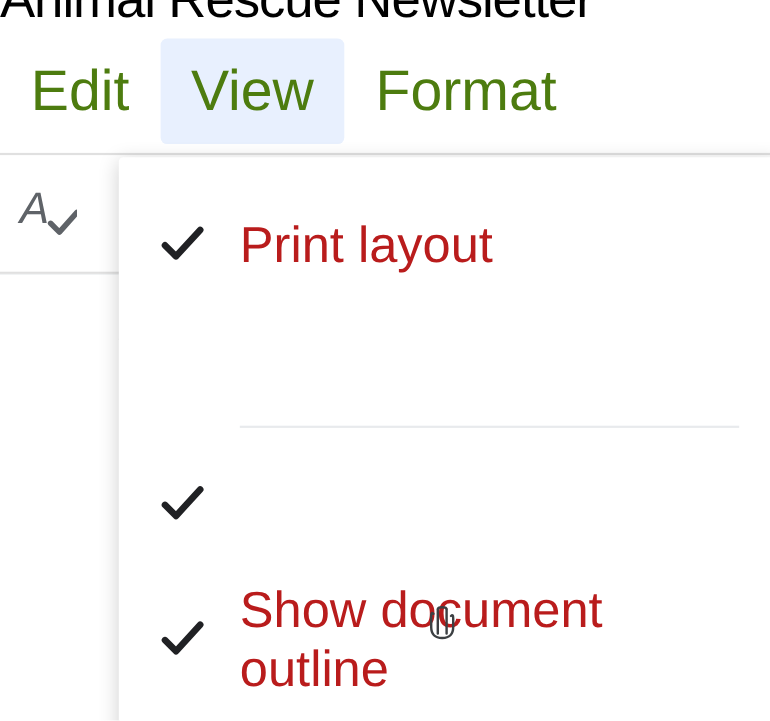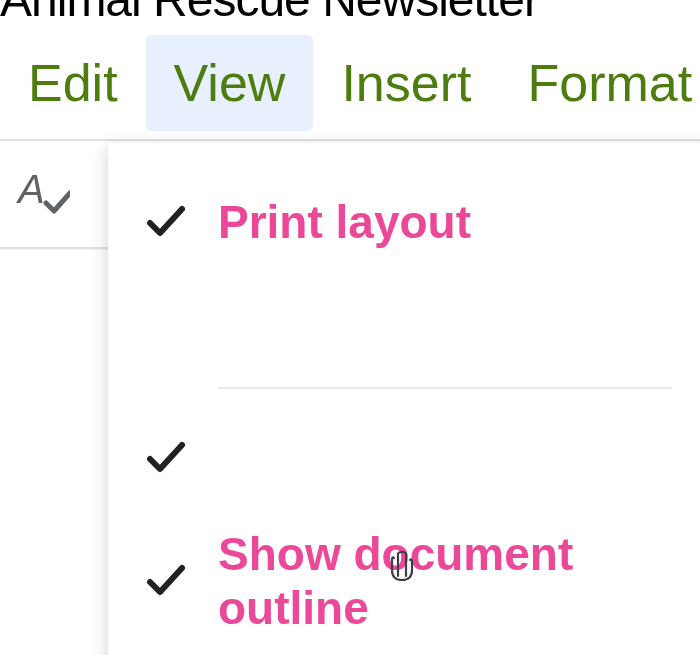--- a/index.html
+++ b/index.html
@@ -81,22 +81,22 @@
       cursor: pointer;
       gap: 32px;
     }
     .checkmark {
       width: 42px;
       height: 42px;
       flex-shrink: 0;
     }
     .dropdown-label {
       font-size: 46px;
-      color: #ec4899;
-      font-weight: 700;
+      color: #b91c1c;
+      font-weight: 400;
     }
     .dropdown-divider {
       height: 2px;
       background: #e8eaed;
       margin: 24px 36px 24px 110px;
     }
     .cursor {
       position: absolute;
       top: 550px;
       left: 388px;
@@ -118,21 +118,20 @@
     }
   </style>
 </head>
 <body>
 
 <div class="doc-title">Animal Rescue Newsletter</div>
 
 <div class="menu-bar">
   <div class="menu-item">Edit</div>
   <div class="menu-item active">View</div>
-  <div class="menu-item">Insert</div>
   <div class="menu-item">Format</div>
 </div>
 
 <div class="toolbar-row">
   <div class="spellcheck-icon">
     <svg viewBox="0 0 56 50" width="56" height="50">
       <text x="4" y="34" font-size="40" font-family="Arial" fill="#5f6368" font-style="italic" font-weight="500">A</text>
       <path d="M 32 34 L 40 42 L 56 24" stroke="#5f6368" stroke-width="5" fill="none" stroke-linecap="round" stroke-linejoin="round"></path>
     </svg>
   </div>

